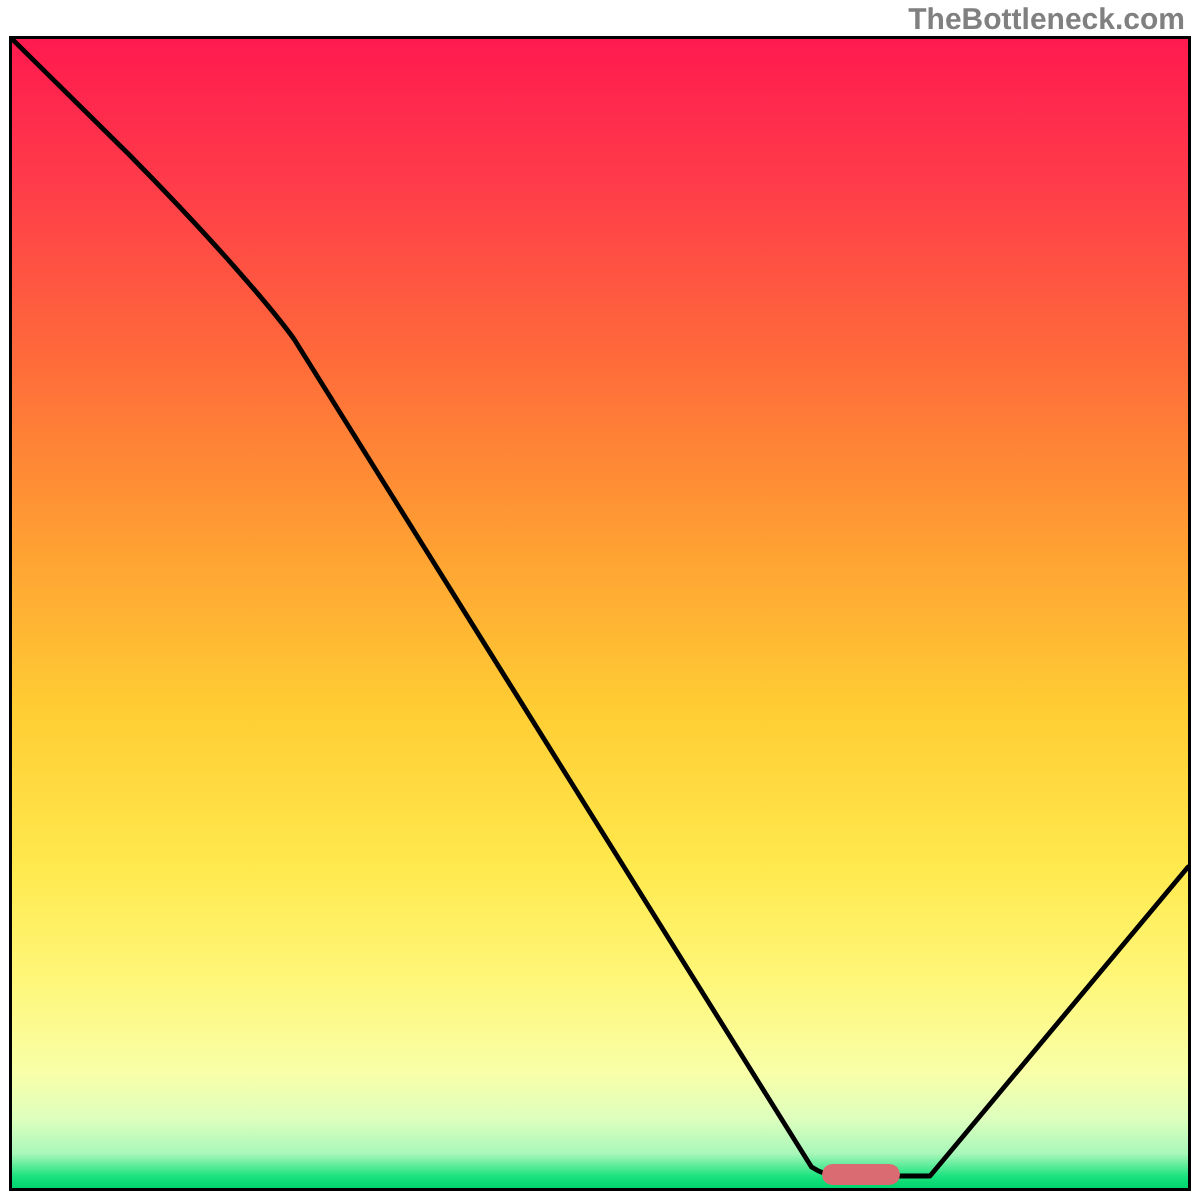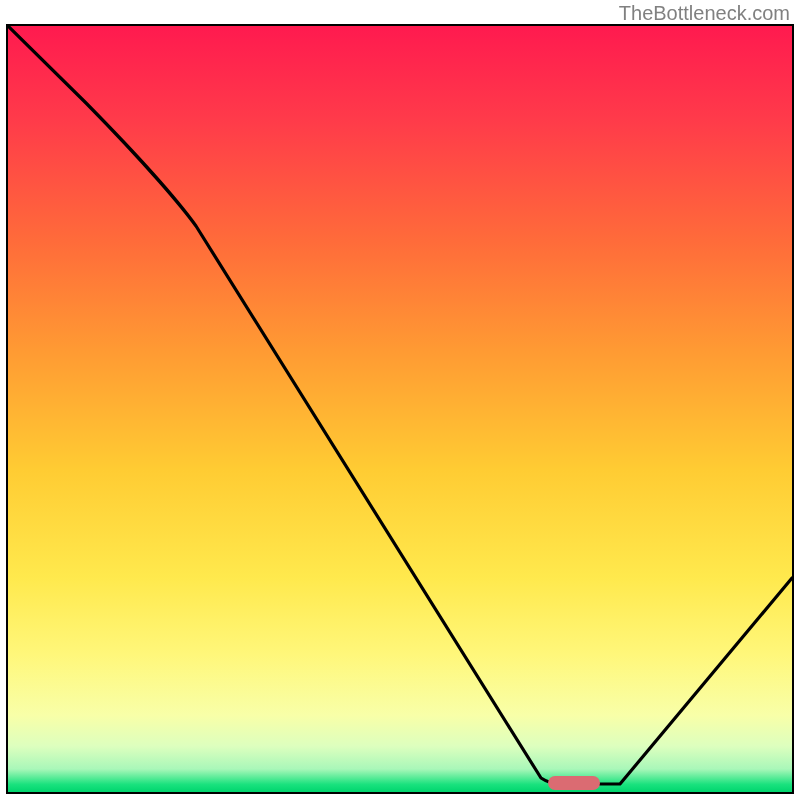--- a/index.html
+++ b/index.html
@@ -8,21 +8,21 @@
     width: 800px;
     height: 800px;
     background: #ffffff;
     font-family: Arial, Helvetica, sans-serif;
   }
   .watermark {
     position: absolute;
     top: 2px;
     right: 10px;
     font-size: 20px;
-    font-weight: normal;
+    font-weight: bold;
     color: #808080;
     z-index: 10;
   }
   .frame {
     position: absolute;
     top: 24px;
     left: 6px;
     width: 788px;
     height: 770px;
     border: 2px solid #000;

